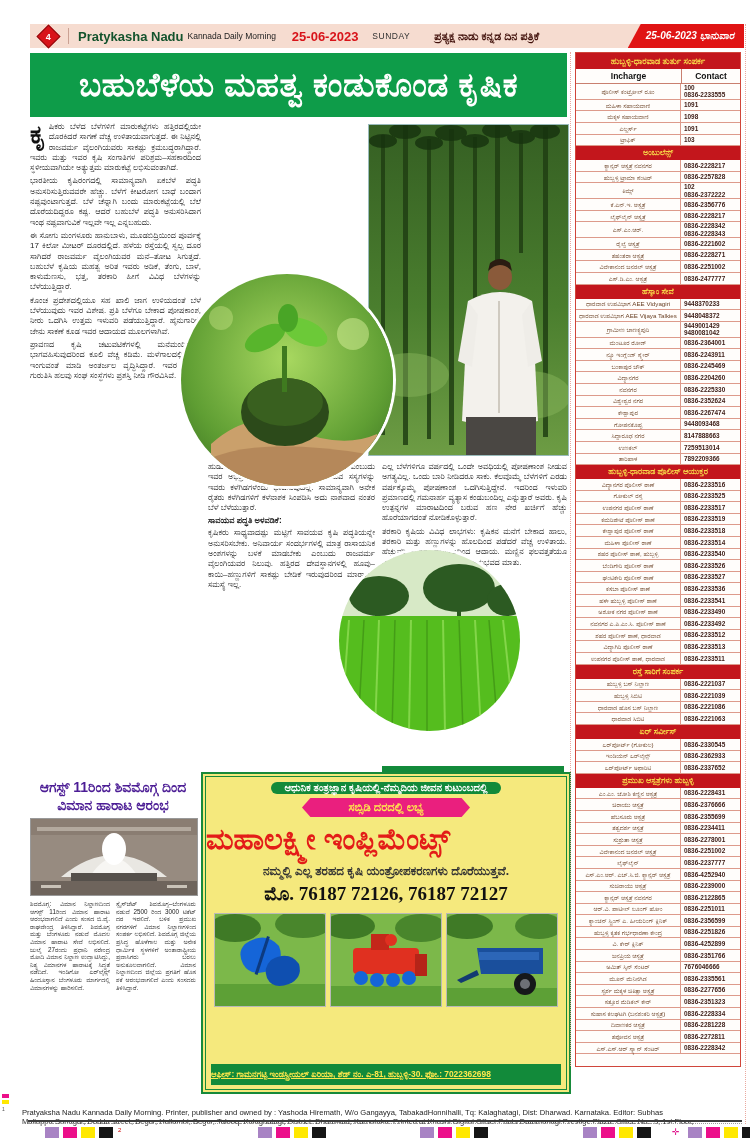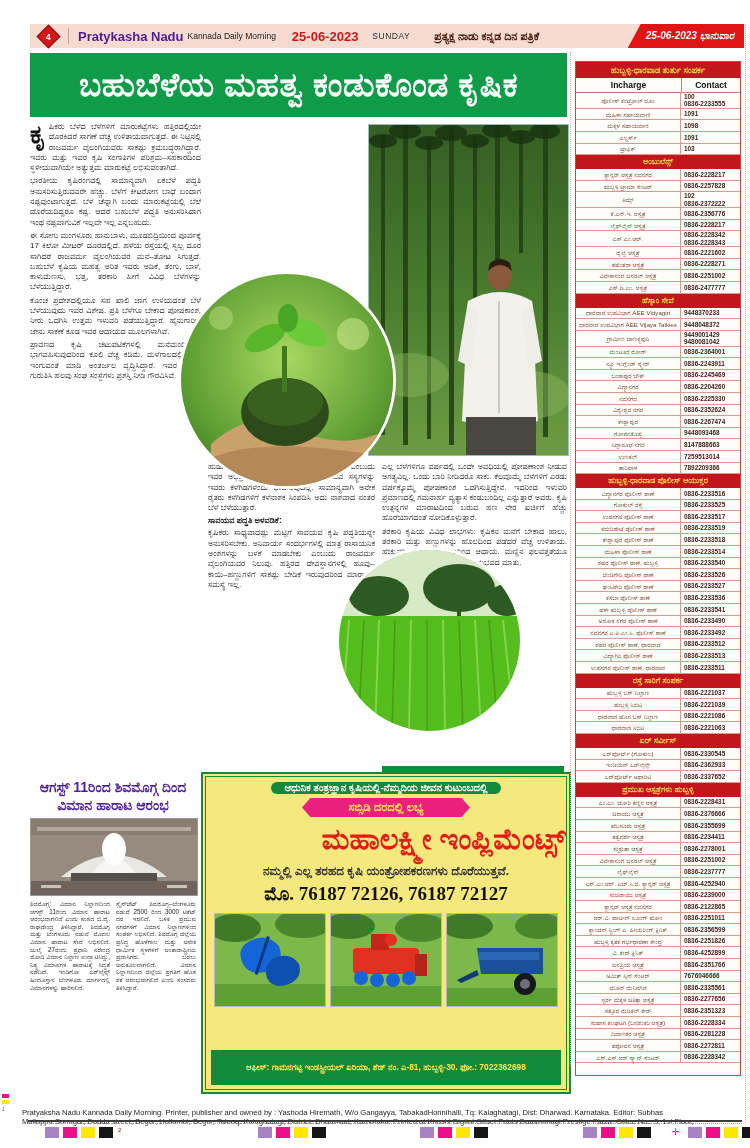--- a/index.html
+++ b/index.html
@@ -5,21 +5,21 @@
   html,body{margin:0;padding:0;background:#e9e9e9;}
   #page{position:relative;width:750px;height:1148px;background:#ffffff;margin:0 auto;overflow:hidden;
         font-family:"Liberation Sans","DejaVu Sans",sans-serif;color:#222;}
   
   .masthead{position:absolute;left:30px;top:24px;width:714px;height:24px;background:#f6dcd0;
             display:flex;align-items:center;}
   .diamond{width:15px;height:15px;background:#d8141a;transform:rotate(45deg);margin-left:10px;
            display:flex;align-items:center;justify-content:center;border:1px solid #8f0d10;}
   .diamond span{transform:rotate(-45deg);color:#fff;font-size:9px;font-weight:bold;}
   .mast-sep{width:1px;height:16px;background:#caa193;margin:0 9px 0 11px;}
-  .mast-title{font-size:13px;font-weight:bold;color:#4c1d95;white-space:nowrap;}
+  .mast-title{font-size:13px;font-weight:bold;color:#14532d;white-space:nowrap;}
   .mast-sub{font-size:8.5px;color:#222;margin-left:4px;white-space:nowrap;}
   .mast-date{font-size:13px;font-weight:bold;color:#d8141a;margin-left:16px;}
   .mast-day{font-size:8.5px;color:#333;margin-left:14px;letter-spacing:.5px;}
   .mast-kn{font-size:11px;font-weight:bold;color:#40100a;margin-left:24px;white-space:nowrap;}
   .mast-datebox{position:absolute;right:0;top:0;height:24px;background:#e01414;color:#fff;
                 font-size:10px;font-weight:bold;display:flex;align-items:center;padding:0 10px 0 18px;
                 clip-path:polygon(13px 0,100% 0,100% 100%,0 100%);font-style:italic;}
   
   .lead-head{position:absolute;left:30px;top:53px;width:537px;height:64px;background:#0e9c49;
              color:#fff;font-size:33px;font-weight:bold;display:flex;align-items:center;
@@ -46,30 +46,30 @@
   .flight-cols div{flex:1;font-size:6.3px;line-height:7.6px;text-align:justify;color:#222;}
   
   .ad{position:absolute;left:201px;top:772px;width:366px;height:318px;background:#f5e97d;
       border:2.5px solid #178a3a;}
   .ad-inner{position:absolute;inset:2px;border:1px solid #178a3a;overflow:hidden;}
   .ad-banner{margin:5px auto 0;width:max-content;max-width:330px;background:#128a3a;color:#fff;
              font-size:10px;font-weight:bold;padding:0 14px;border-radius:12px;text-align:center;}
   .ad-ribbon{margin:4px auto 0;width:168px;background:#ea1f7e;color:#ffe84d;font-size:11.5px;
              font-weight:bold;text-align:center;padding:3px 0;
              clip-path:polygon(5% 0,95% 0,100% 50%,95% 100%,5% 100%,0 50%);}
-  .ad-title{text-align:right;font-size:29px;font-weight:bold;color:#e31c18;margin-top:6px;}
+  .ad-title{text-align:left;font-size:29px;font-weight:bold;color:#e31c18;margin-top:6px;}
   .ad-line{text-align:center;font-size:12px;font-weight:bold;color:#333;margin-top:7px;}
   .ad-phone{text-align:center;font-size:19px;font-weight:bold;color:#111;margin-top:5px;
             font-family:"Liberation Serif","DejaVu Serif",serif;}
   .ad-imgs{display:flex;justify-content:space-between;padding:0 8px;margin-top:8px;}
   .ad-imgbox{width:110px;height:92px;border:1px solid #b9b9b9;overflow:hidden;background:#7cb84a;}
   .ad-bottom{position:absolute;left:5px;right:5px;bottom:4px;background:#128a3a;color:#ffe84d;
-             font-size:8.4px;font-weight:bold;text-align:center;padding:12px 0;}
+             font-size:8.4px;font-weight:bold;text-align:left;padding:5px 0;text-decoration:underline;}
   
-  .dir{position:absolute;left:575px;top:61px;width:164px;height:1013px;border:1.5px solid #d0453a;
+  .dir{position:absolute;left:575px;top:52px;width:164px;height:1013px;border:1.5px solid #d0453a;
        background:#fffdfb;overflow:hidden;}
   .dir-title{background:#c3161c;color:#f7d648;font-size:8.4px;font-weight:bold;text-align:center;
              padding:2.5px 0;}
   .dir-colhead{display:flex;border-bottom:1px solid #c97f6f;font-weight:bold;font-size:8.5px;color:#111;}
   .dir-colhead div{padding:2px 0;text-align:center;}
   .dir-colhead .c1{flex:1;border-right:1px solid #c97f6f;}
   .dir-colhead .c2{width:58px;}
   .dir-sechead{background:#c3161c;color:#f7d648;font-size:8px;font-weight:bold;text-align:center;
                padding:2px 0;}
   .dir-row{display:flex;border-bottom:.5px solid #dd9a8b;min-height:10.6px;}

